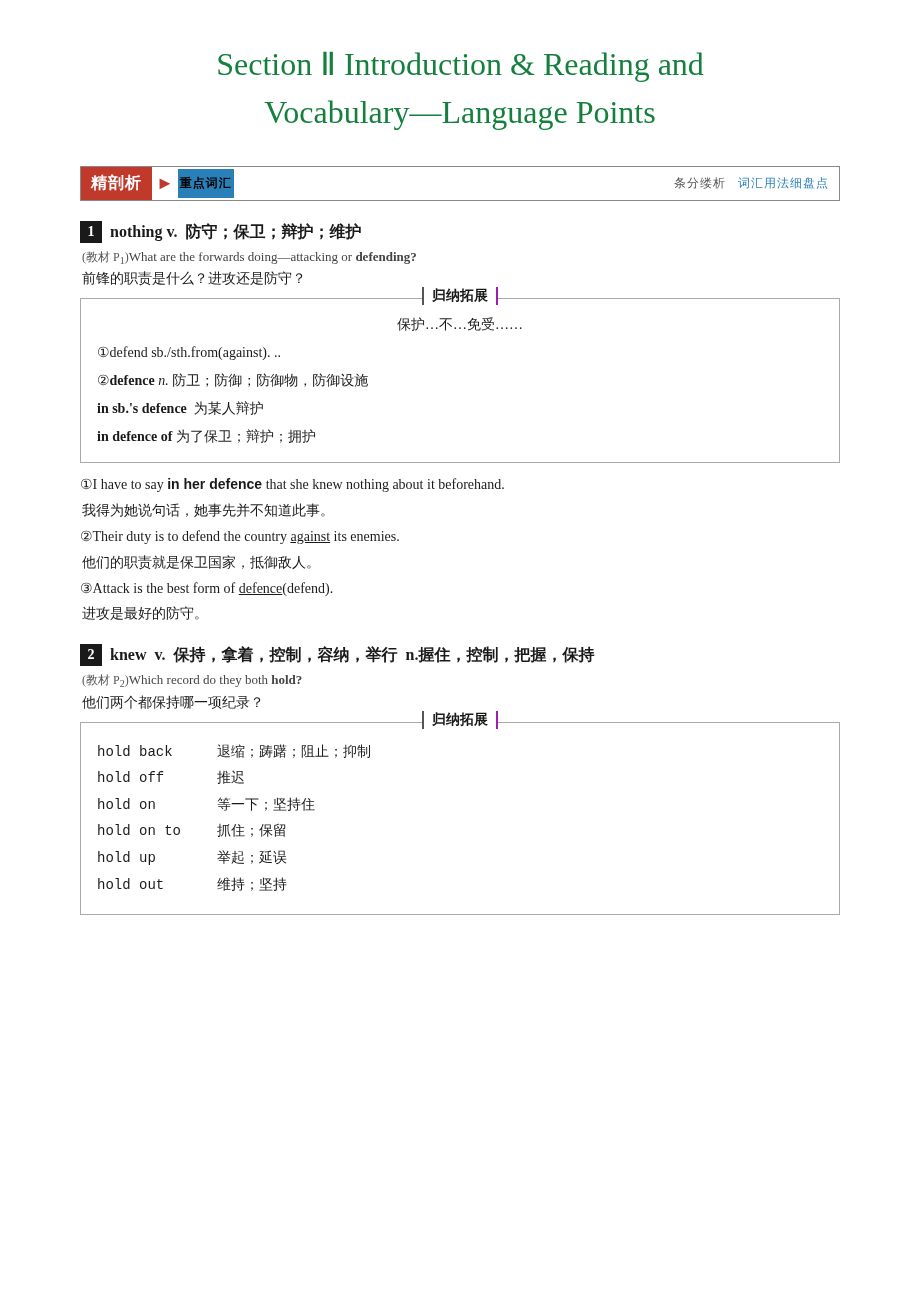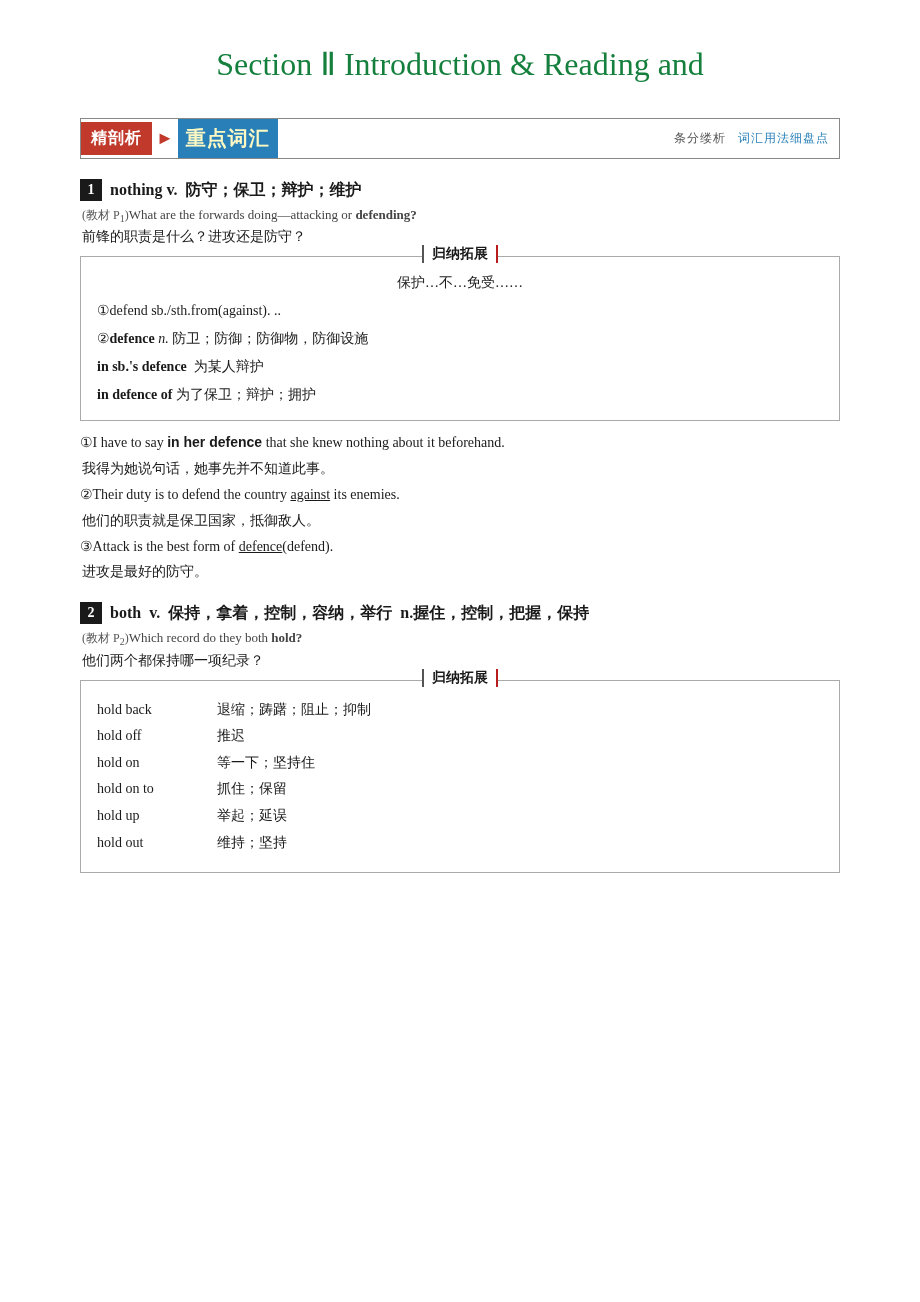--- a/index.html
+++ b/index.html
@@ -55,24 +55,24 @@
 
     .header-tag-arrow {
       color: #c0392b;
       font-size: 18px;
       margin: 0 4px;
       font-weight: bold;
     }
 
     .header-tag-blue {
       background: #2980b9;
-      color: #fef9c3;
-      font-size: 20px;
-      font-weight: bold;
-      padding: 6px 8px;
+      color: #000000;
+      font-size: 12px;
+      font-weight: bold;
+      padding: 6px 2px;
       letter-spacing: 1px;
       font-family: "SimHei", sans-serif;
     }
 
     .section-header-right {
       font-size: 12px;
       color: #888;
       padding-right: 10px;
       letter-spacing: 1px;
     }
@@ -160,21 +160,21 @@
       left: 50%;
       transform: translateX(-50%);
       background: #fff;
       padding: 0 8px;
       font-size: 14px;
       font-weight: bold;
       color: #1a1a1a;
       white-space: nowrap;
       font-family: "SimHei", sans-serif;
       border-left: 2px solid #555;
-      border-right: 2px solid #b91c1c;
+      border-right: 2px solid #a21caf;
     }
 
     .summary-content {
       font-size: 14px;
       color: #1a1a1a;
       line-height: 1.8;
     }
 
     .summary-center {
       text-align: center;
@@ -221,38 +221,39 @@
 
     .hold-row {
       display: flex;
       font-size: 14px;
       line-height: 1.9;
       color: #1a1a1a;
     }
 
     .hold-phrase {
       width: 120px;
-      font-family: Liberation Serif, serif;
+      font-family: Liberation Mono, monospace;
       flex-shrink: 0;
     }
 
     .hold-meaning {
       flex: 1;
     }
 
     .subscript {
       font-size: 10px;
       vertical-align: sub;
     }
   </style>
 </head>
 <body>
 
 <div class="page-title">
   <span>Section  Ⅱ    Introduction &amp; Reading and</span><br>
+  <span>Vocabulary—Language Points</span>
 </div>
 
 <div class="section-header">
   <div class="section-header-left">
     <span class="header-tag-red">精剖析</span>
     <span class="header-tag-arrow">►</span>
     <span class="header-tag-blue">重点词汇</span>
   </div>
   <div class="section-header-right">
     <span>条分缕析</span>
@@ -302,21 +303,21 @@
       ③Attack is the best form of <span class="underline">defence</span>(defend).
     </div>
     <div class="example-line chinese-line">进攻是最好的防守。</div>
   </div>
 </div>
 
 <div class="word-entry">
   <div class="word-title">
     <span class="word-number">2</span>
     <span class="word-main">
-      <span class="word-main-en">both</span>
+      <span class="word-main-en">knew</span>
       &nbsp;<span>v.</span>
       &nbsp;<span>保持，拿着，控制，容纳，举行</span>
       &nbsp;<span>n.</span><span>握住，控制，把握，保持</span>
     </span>
   </div>
 
   <div class="textbook-ref">
     <span class="ref-label">(教材 P<span class="subscript">2</span>)</span>Which record do they both <span class="ref-bold">hold?</span>
   </div>
   <div class="chinese-line">他们两个都保持哪一项纪录？</div>

